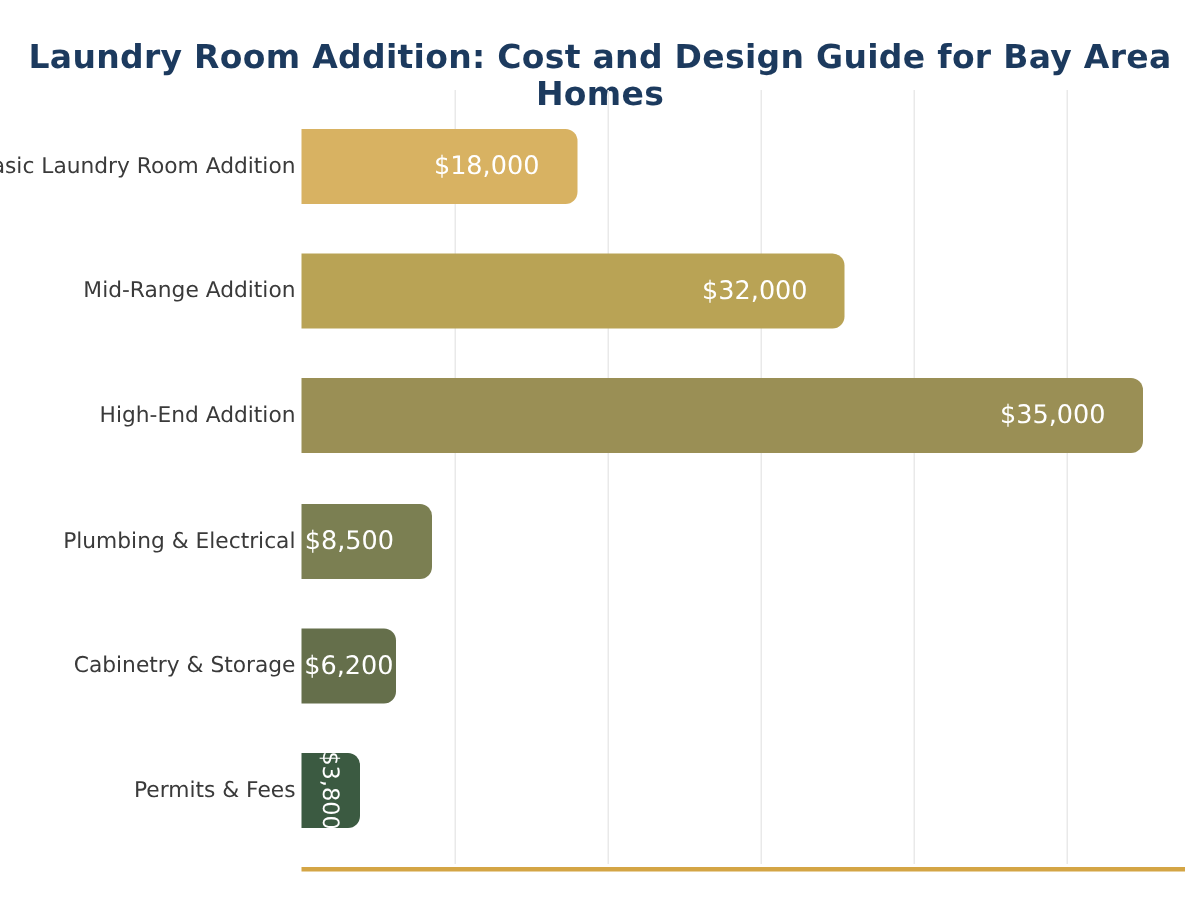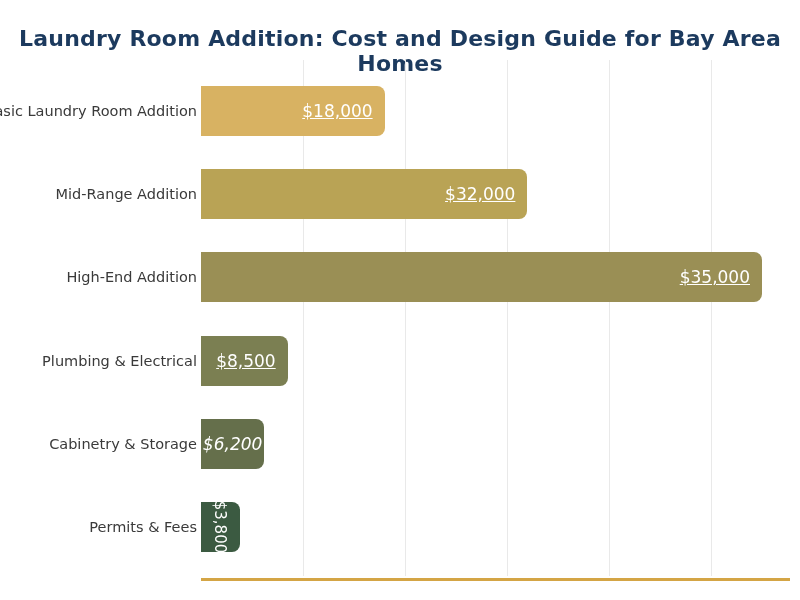--- a/index.html
+++ b/index.html
@@ -26,22 +26,22 @@
     white-space:nowrap;
   }
   .bar{
     position:absolute;left:201px;height:50px;
     border-radius:0 8px 8px 0;
   }
   .bar-value{
     position:absolute;top:0;height:50px;line-height:50px;
     color:#ffffff;font-size:17px;white-space:nowrap;
   }
-  .bar-value.inside-right{right:12px;text-decoration:underline;}
-  .bar-value.center{left:50%;transform:translateX(-50%);font-style:italic;}
+  .bar-value.inside-right{right:25px;}
+  .bar-value.center{left:50%;transform:translateX(-50%);}
   .bar-value.vertical{
     left:50%;top:50%;height:auto;line-height:normal;
     transform:translate(-50%,-50%) rotate(90deg);
     font-size:15px;
   }
   .x-axis-line{
     position:absolute;left:201px;top:578px;width:589px;height:3px;
   }
 </style>
 </head>
@@ -56,21 +56,21 @@
         <div class="gridline" style="left: 507px;"></div>
         <div class="gridline" style="left: 609px;"></div>
         <div class="gridline" style="left: 711px;"></div>
       </div>
     <div id="bars">
         <div class="cat-label" style="top: 86px;">Basic Laundry Room Addition</div>
         <div class="bar" style="top: 86px; width: 183.6px; background: rgb(216, 178, 98);">
           <span class="bar-value inside-right" style="color: rgb(255, 255, 255);">$18,000</span>
         </div>
         <div class="cat-label" style="top: 169.2px;">Mid-Range Addition</div>
-        <div class="bar" style="top: 169.2px; width: 326.4px; background: rgb(185, 163, 85);">
+        <div class="bar" style="top: 169.2px; width: 326.4px; background: rgb(185, 163, 85); padding-left: 36px;">
           <span class="bar-value inside-right" style="color: rgb(255, 255, 255);">$32,000</span>
         </div>
         <div class="cat-label" style="top: 252.4px;">High-End Addition</div>
         <div class="bar" style="top: 252.4px; width: 561px; background: rgb(154, 143, 85);">
           <span class="bar-value inside-right" style="color: rgb(255, 255, 255);">$35,000</span>
         </div>
         <div class="cat-label" style="top: 335.6px;">Plumbing &amp; Electrical</div>
         <div class="bar" style="top: 335.6px; width: 86.7px; background: rgb(123, 127, 82);">
           <span class="bar-value inside-right" style="color: rgb(255, 255, 255); text-align: right;">$8,500</span>
         </div>

